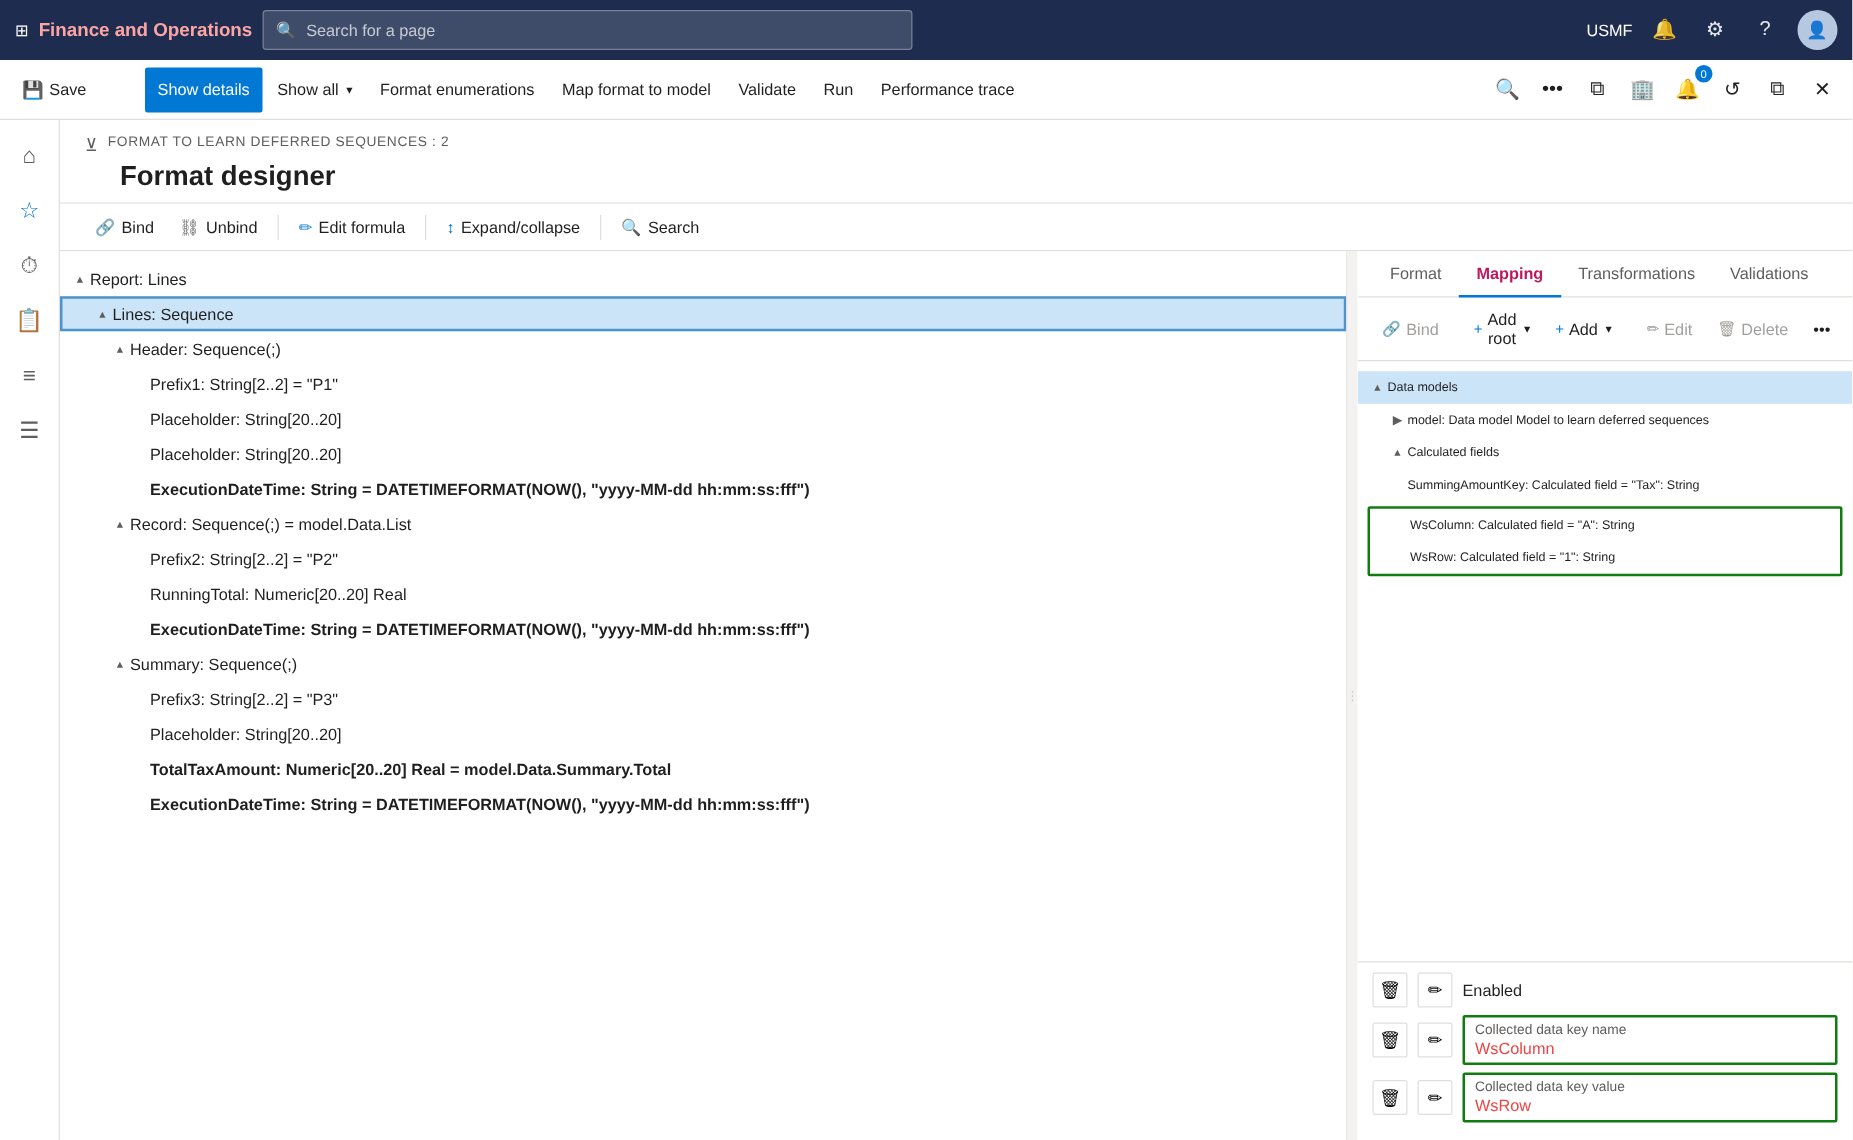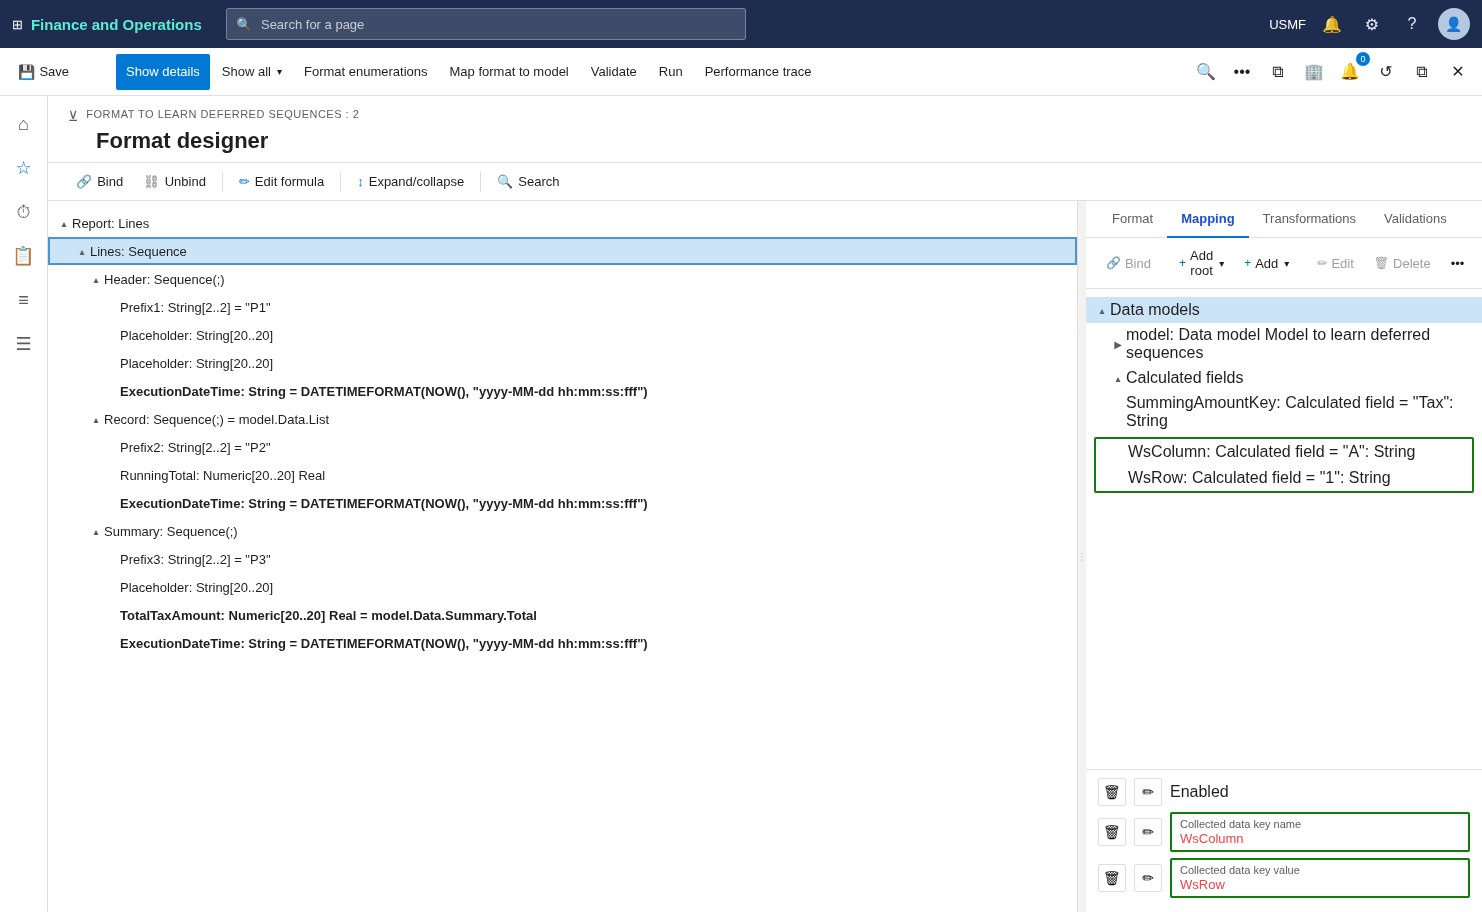--- a/index.html
+++ b/index.html
@@ -8,21 +8,21 @@
     
     .top-nav {
       background: #1e2d4f;
       height: 48px;
       display: flex;
       align-items: center;
       padding: 0 12px;
       gap: 8px;
       color: #fff;
     }
-    .top-nav .app-name { font-size: 15px; font-weight: 600; color: #5eead4; margin-right: 16px; }
+    .top-nav .app-name { font-size: 15px; font-weight: 600; color: #fca5a5; }
     .top-nav .search-bar {
       flex: 1;
       max-width: 520px;
       background: rgba(255,255,255,0.15);
       border: 1px solid rgba(255,255,255,0.3);
       border-radius: 3px;
       display: flex;
       align-items: center;
       padding: 0 10px;
       height: 32px;
@@ -261,21 +261,21 @@
     }
     .mapping-tab {
       padding: 10px 14px;
       font-size: 13px;
       cursor: pointer;
       color: #605e5c;
       border-bottom: 2px solid transparent;
       margin-bottom: -1px;
     }
     .mapping-tab.active {
-      color: #1d4ed8;
+      color: #be185d;
       border-bottom: 2px solid #0078d4;
       font-weight: 600;
     }
     .mapping-toolbar {
       display: flex;
       align-items: center;
       gap: 4px;
       padding: 6px 12px;
       border-bottom: 1px solid #e1dfdd;
     }
@@ -305,21 +305,21 @@
     .dm-node {
       display: flex;
       align-items: center;
       padding: 3px 8px;
       cursor: pointer;
       min-height: 26px;
     }
     .dm-node.selected { background: #cce4f7; }
     .dm-indent { display: inline-block; flex-shrink: 0; }
     .dm-toggle { width: 16px; flex-shrink: 0; display: inline-flex; align-items: center; justify-content: center; font-size: 10px; color: #605e5c; }
-    .dm-label { font-size: 16px; }
+    .dm-label { font-size: 10px; }
 
     
     .properties-panel {
       border-top: 1px solid #e1dfdd;
       padding: 8px 12px;
       background: #fff;
     }
     .prop-row {
       display: flex;
       align-items: center;
@@ -347,21 +347,21 @@
     .prop-field-value {
       font-size: 13px;
       color: #ef4444;
     }
     .prop-field-box {
       border: 2px solid #107c10;
       border-radius: 2px;
       padding: 4px 8px;
     }
     .prop-enabled {
-      font-size: 16px;
+      font-size: 13px;
       color: #1f1f1f;
       padding: 4px 0;
     }
 
     
     ::-webkit-scrollbar { width: 6px; height: 6px; }
     ::-webkit-scrollbar-track { background: #f3f2f1; }
     ::-webkit-scrollbar-thumb { background: #c8c6c4; border-radius: 3px; }
 
     .dropdown-arrow { font-size: 10px; margin-left: 2px; }

